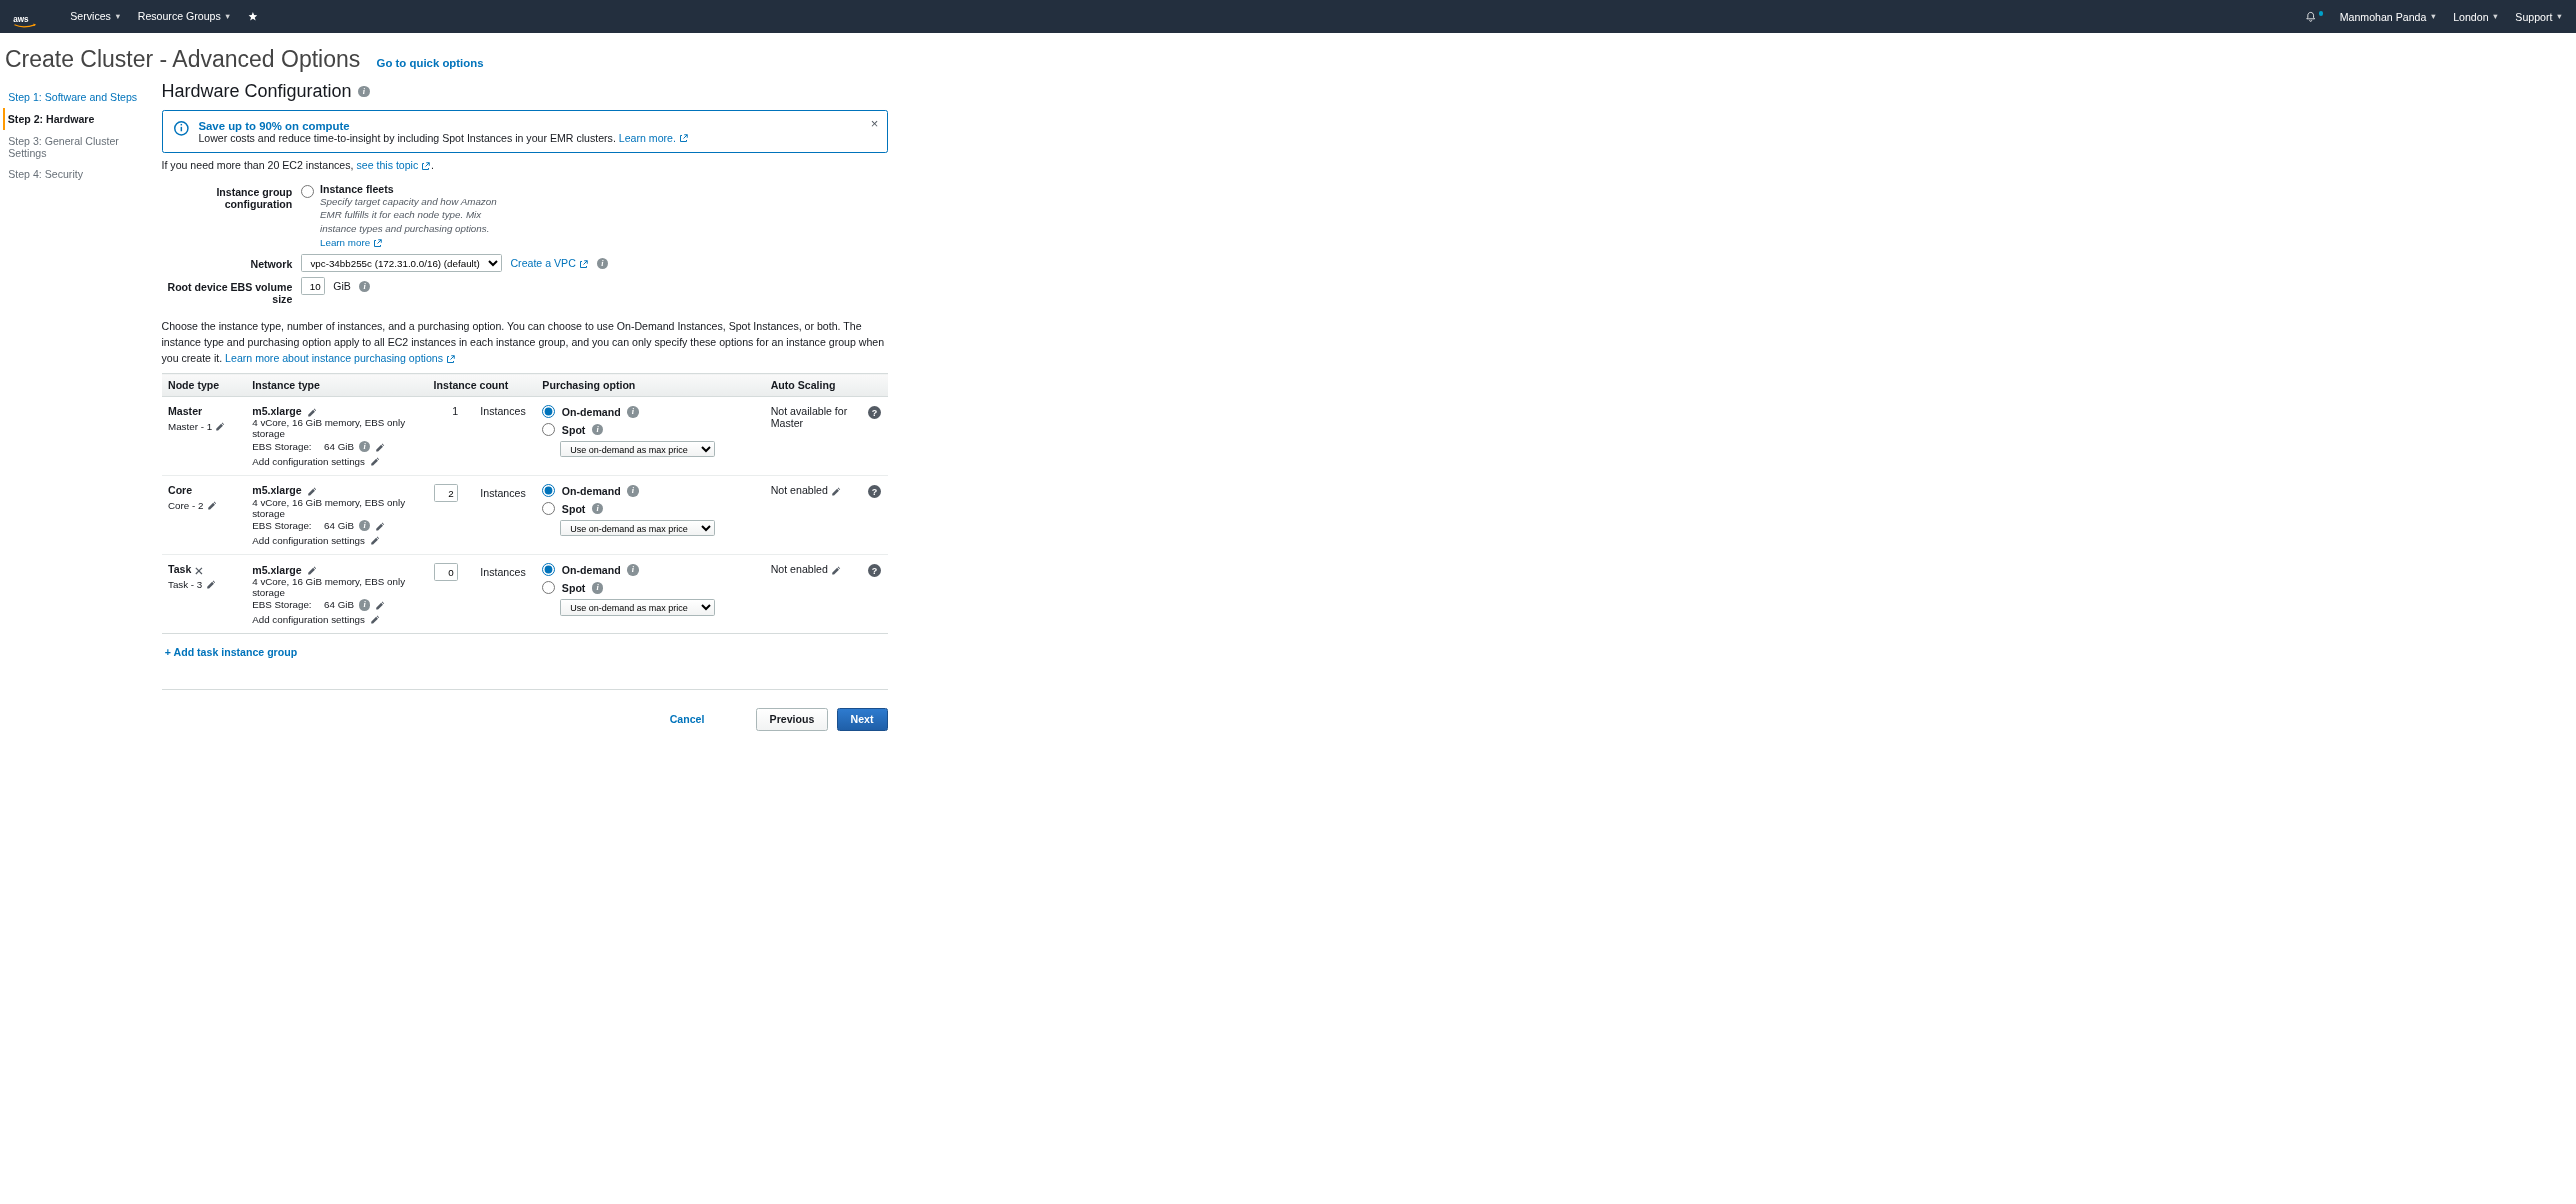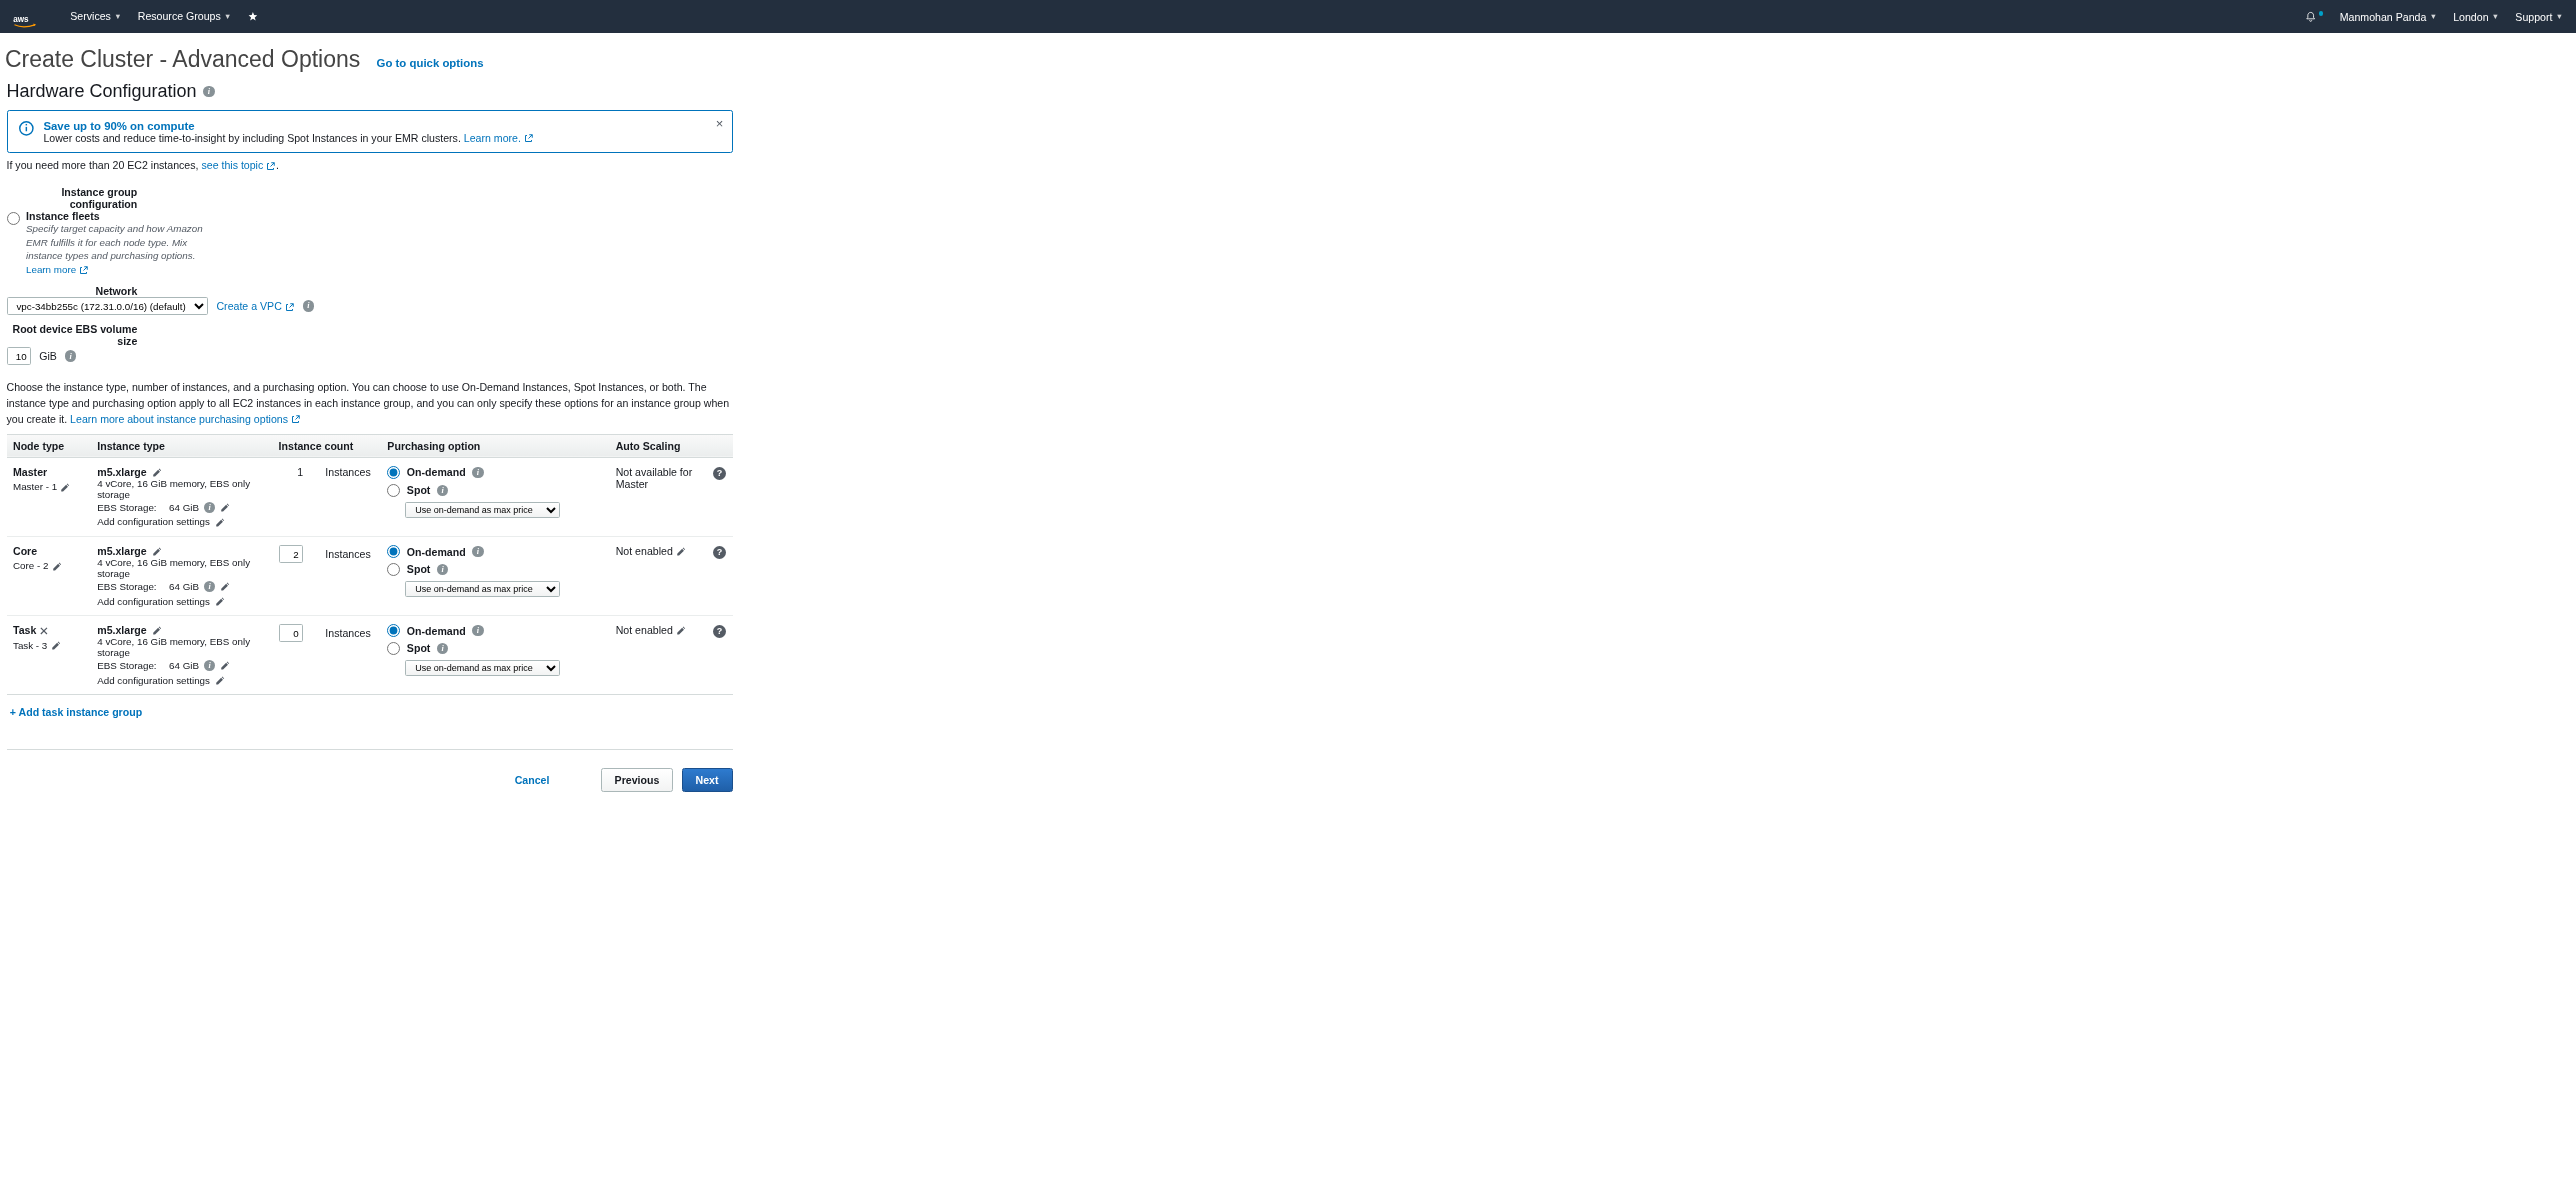--- a/index.html
+++ b/index.html
@@ -31,21 +31,21 @@
     
     .infobox { border: 0.8px solid #0073bb; border-radius: 2.4px; padding: 8.2px 11.4px; display: flex; gap: 9.8px; position: relative; margin-bottom: 6.5px; background:#fff; }
     .infobox .info-icon-wrap { color: #0073bb; font-size: 13px; padding-top:1.6px; }
     .infobox .info-title { color: #0073bb; font-weight: 700; font-size: 11.4px; }
     .infobox .info-body { font-size: 10.6px; color: #16191f; }
     .infobox .close { position: absolute; right: 8.2px; top: 4.9px; cursor: pointer; color: #545b64; font-size: 13px; }
 
     .note { font-size: 10.6px; margin-bottom: 11.4px; }
 
     
-    .form-row { display: flex; margin-bottom: 4.9px; align-items: flex-start; flex-direction: column; }
+    .form-row { display: flex; margin-bottom: 4.9px; align-items: flex-start; }
     .form-label { width: 139px; text-align: right; padding-right: 8.2px; font-weight: 700; font-size: 10.6px; padding-top: 3.3px; }
     .form-control { flex: 1; display: flex; flex-direction: column; gap: 4.9px; }
 
     .radio-block { display: flex; gap: 6.5px; align-items: flex-start; max-width: 343px; }
     .radio-block input[type=radio] { margin-top: 2.4px; accent-color: #0073bb; }
     .radio-text .radio-title { font-weight: 700; font-size: 10.6px; }
     .radio-text .radio-desc { font-style: italic; color: #545b64; font-size: 9.8px; max-width: 180px; line-height: 1.4; }
     .radio-text .radio-desc a { font-style: normal; }
 
     .inline-controls { display: flex; align-items: center; gap: 8.2px; }
@@ -151,20 +151,26 @@
   </div>
 </div>
 
 <div class="titlebar">
   <h1>Create Cluster - Advanced Options</h1>
   <a>Go to quick options</a>
 </div>
 
 <div class="layout">
 
+  <div class="sidebar">
+    <span class="step"><a>Step 1: Software and Steps</a></span>
+    <span class="step active">Step 2: Hardware</span>
+    <span class="step">Step 3: General Cluster Settings</span>
+    <span class="step">Step 4: Security</span>
+  </div>
 
   <div class="content">
     <h2 class="section-title">
       <span>Hardware Configuration</span>
       <span class="info-i">i</span>
     </h2>
 
     <div class="infobox">
       <div class="info-icon-wrap">
         <svg width="14.7" height="14.7" viewBox="0 0 20 20">

